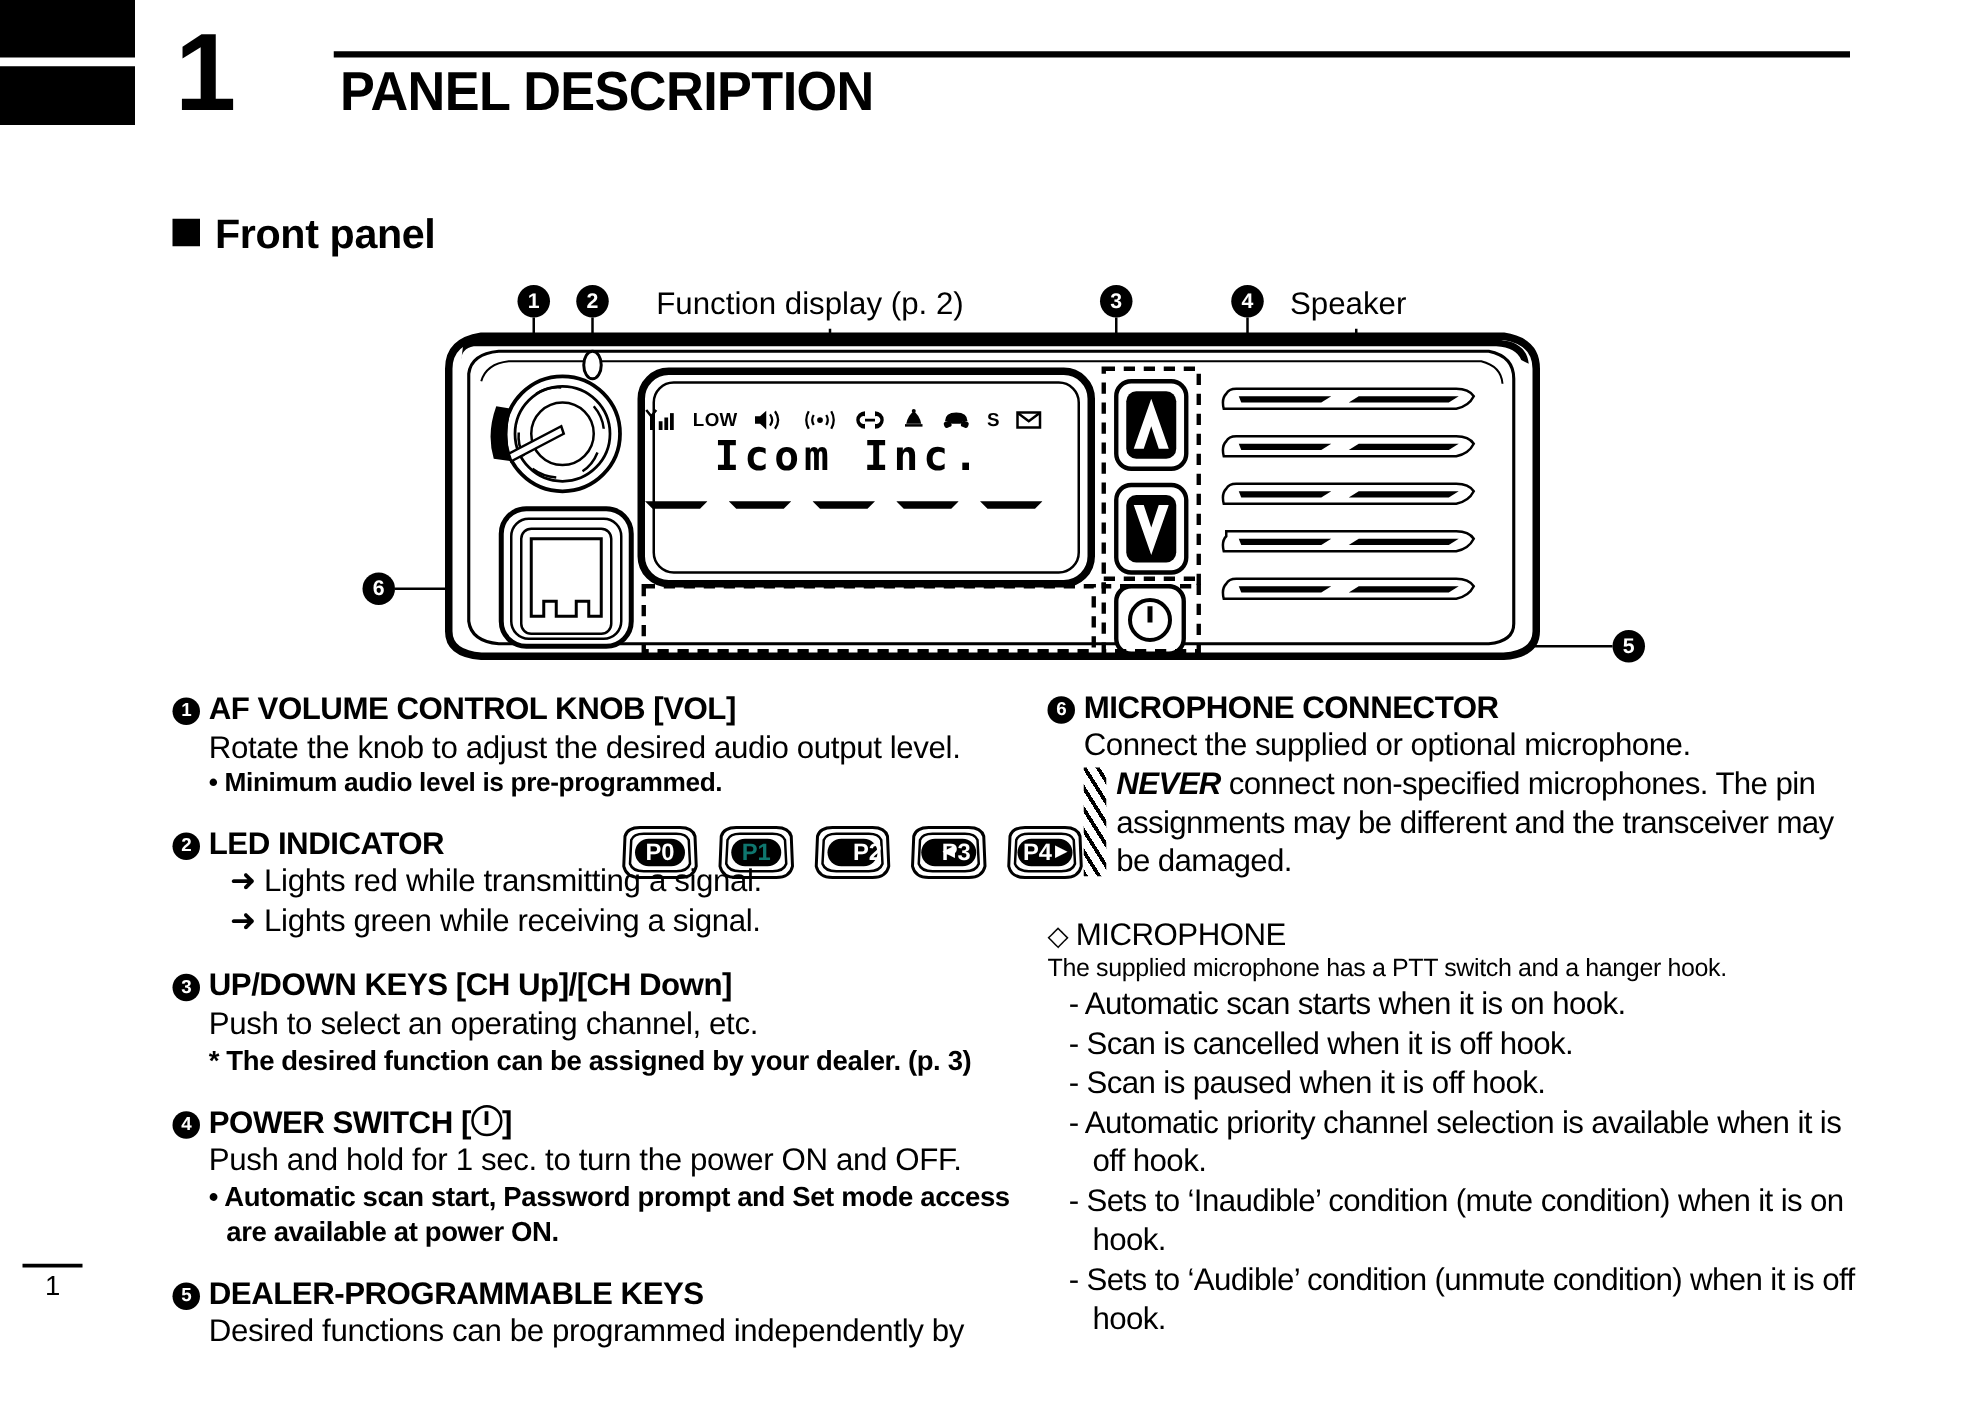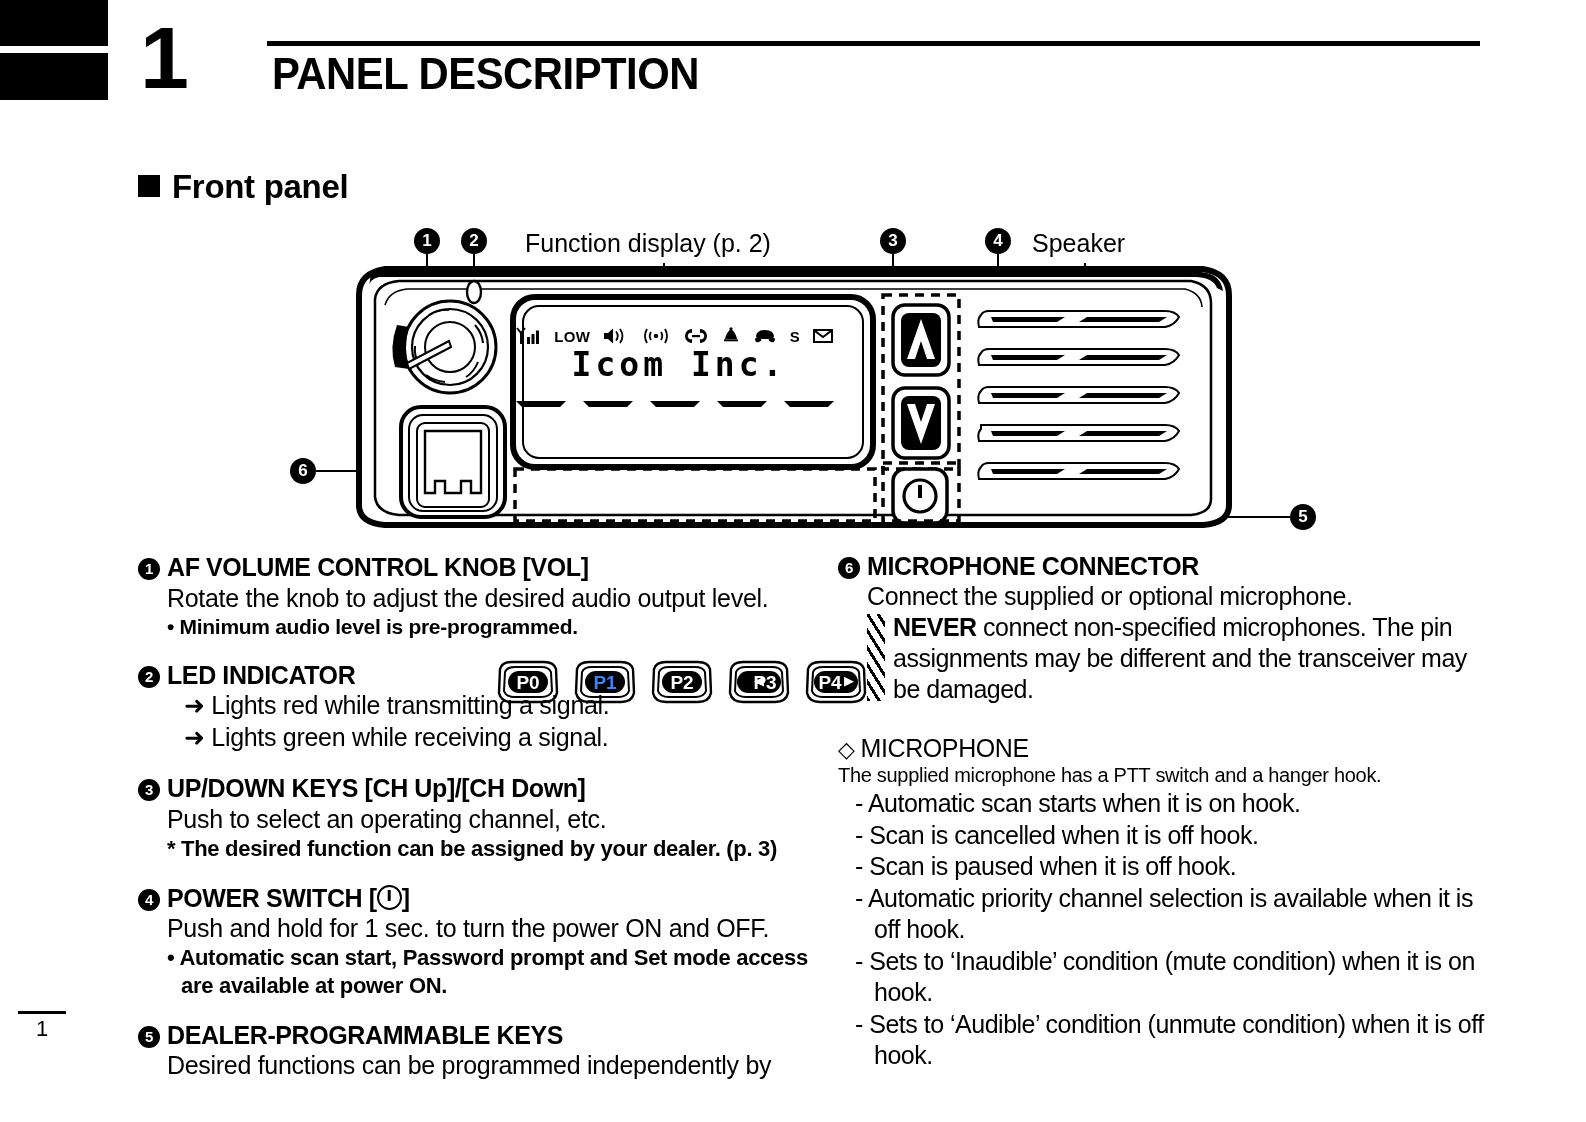--- a/index.html
+++ b/index.html
@@ -71,21 +71,21 @@
 
   
   .r-head{font-size:25px;font-weight:bold;letter-spacing:-.4px;}
   .r-body{font-size:25px;line-height:1.24;margin-left:29px;letter-spacing:-.4px;}
   .warn-wrap{position:relative;margin-left:29px;padding-left:26px;}
   .warn-bar{
     position:absolute;left:0;top:2px;width:18px;height:calc(100% - 6px);
     background:repeating-linear-gradient(58deg,#000 0 3px,#fff 3px 9px);
   }
   .warn-text{font-size:25px;line-height:1.24;letter-spacing:-.5px;}
-  .warn-text b{font-weight:bold;}
+  .warn-text b{font-weight:bold;font-style:italic;}
 
   .mic-head{font-size:25px;font-weight:normal;letter-spacing:-.4px;}
   .mic-head .dia{font-size:22px;margin-right:6px;}
   .mic-para{font-size:20px;line-height:1.26;letter-spacing:-.3px;text-align:justify;}
   .bullet{font-size:25px;line-height:1.26;letter-spacing:-.4px;
           padding-left:17px;text-indent:-17px;}
   .dash{font-size:25px;line-height:1.26;letter-spacing:-.5px;margin-left:17px;
         padding-left:19px;text-indent:-19px;}
 
   
@@ -304,29 +304,29 @@
           <rect x="14" y="12" width="40" height="22" rx="11" fill="#000"></rect>
         </svg>
       <span style="position:absolute;left:0;top:13px;width:68px;text-align:center;color:#fff;font-size:19px;font-weight:bold;">P0</span>
     </div>
     <div style="position:relative;">
       <svg width="68" height="46" viewBox="0 0 68 46">
           <path d="M6 10 Q8 3 18 3 L50 3 Q60 3 62 10 L63 34 Q61 43 50 43 L18 43 Q7 43 5 34 Z" fill="#fff" stroke="#000" stroke-width="2.4"></path>
           <path d="M11 13 Q13 8 21 8 L47 8 Q55 8 57 13 L58 32 Q56 38 47 38 L21 38 Q12 38 10 32 Z" fill="#fff" stroke="#000" stroke-width="2"></path>
           <rect x="14" y="12" width="40" height="22" rx="11" fill="#000"></rect>
         </svg>
-      <span style="position:absolute;left:0;top:13px;width:68px;text-align:center;color:#3b82f6;font-size:19px;font-weight:bold;">P1</span>
+      <span style="position:absolute;left:0;top:13px;width:68px;text-align:center;color:#0f766e;font-size:19px;font-weight:bold;">P1</span>
     </div>
     <div style="position:relative;">
       <svg width="68" height="46" viewBox="0 0 68 46">
           <path d="M6 10 Q8 3 18 3 L50 3 Q60 3 62 10 L63 34 Q61 43 50 43 L18 43 Q7 43 5 34 Z" fill="#fff" stroke="#000" stroke-width="2.4"></path>
           <path d="M11 13 Q13 8 21 8 L47 8 Q55 8 57 13 L58 32 Q56 38 47 38 L21 38 Q12 38 10 32 Z" fill="#fff" stroke="#000" stroke-width="2"></path>
           <rect x="14" y="12" width="40" height="22" rx="11" fill="#000"></rect>
         </svg>
-      <span style="position:absolute;left:0;top:13px;width:68px;text-align:center;color:#fff;font-size:19px;font-weight:bold;">P2</span>
+      <span style="position:absolute;left:12px;top:13px;width:68px;text-align:center;color:#fff;font-size:19px;font-weight:bold;">P2</span>
     </div>
     <div style="position:relative;">
       <svg width="68" height="46" viewBox="0 0 68 46">
           <path d="M6 10 Q8 3 18 3 L50 3 Q60 3 62 10 L63 34 Q61 43 50 43 L18 43 Q7 43 5 34 Z" fill="#fff" stroke="#000" stroke-width="2.4"></path>
           <path d="M11 13 Q13 8 21 8 L47 8 Q55 8 57 13 L58 32 Q56 38 47 38 L21 38 Q12 38 10 32 Z" fill="#fff" stroke="#000" stroke-width="2"></path>
           <rect x="12" y="12" width="44" height="22" rx="11" fill="#000"></rect>
         </svg>
       <span style="position:absolute;left:0;top:14px;width:68px;text-align:center;color:#fff;font-size:13px;">◀</span>
       <span style="position:absolute;left:6px;top:13px;width:68px;text-align:center;color:#fff;font-size:19px;font-weight:bold;">P3</span>
     </div>

